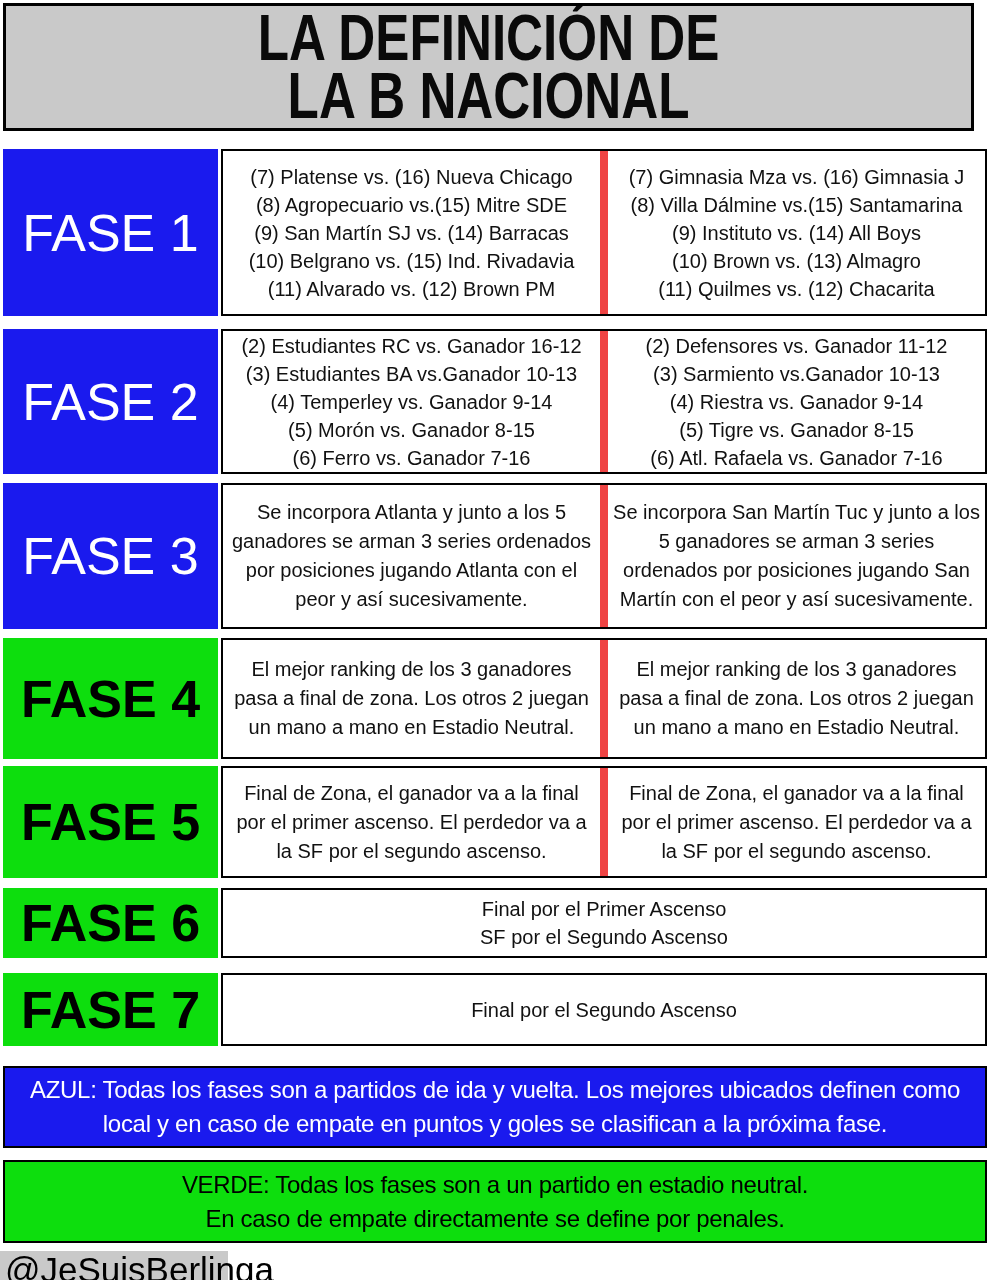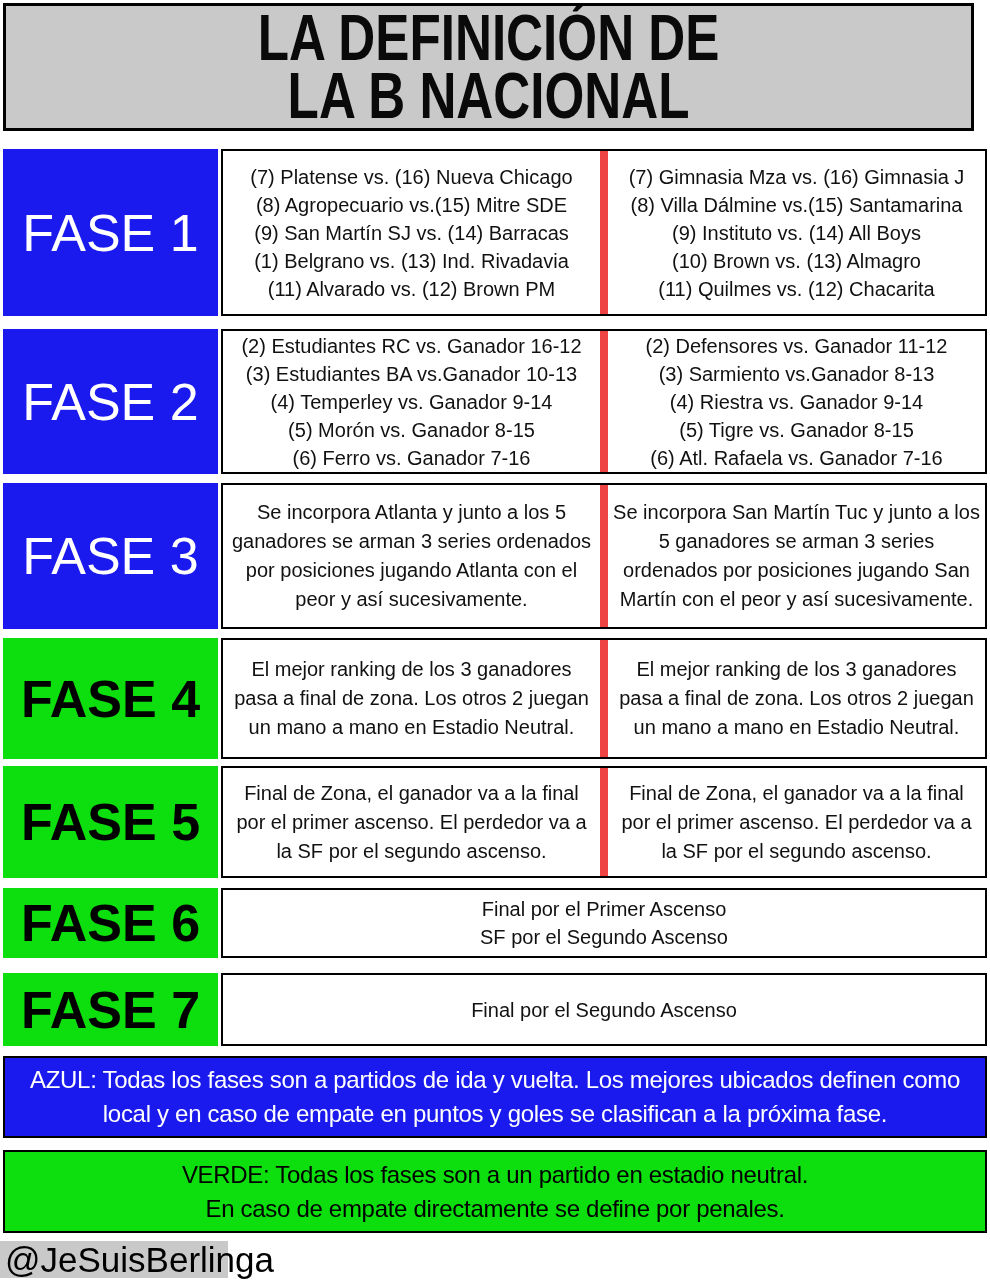--- a/index.html
+++ b/index.html
@@ -53,21 +53,21 @@
   .r6 { margin-top: 10px; height: 70px; }
   .r7 { margin-top: 15px; height: 73px; }
 
   
   .note {
     margin: 0 3px; border: 2px solid #000;
     display: flex; flex-direction: column; justify-content: center;
     text-align: center; font-size: 24px; line-height: 34px; overflow: hidden;
   }
   .note .line { white-space: nowrap; letter-spacing: -0.3px; }
-  .note-azul { margin-top: 10px; height: 82px; background: #1a1aee; color: #ffffff; }
+  .note-azul { margin-top: 20px; height: 82px; background: #1a1aee; color: #ffffff; }
   .note-verde { margin-top: 12px; height: 83px; background: #0dde0d; color: #000000; }
 
   
   .watermark {
     margin-top: 8px; width: 228px; height: 37px;
     background: #c9c9c9; color: #000;
     display: flex; align-items: center;
     padding-left: 5px; font-size: 35px;
   }
 </style>
@@ -81,21 +81,21 @@
   </div>
 </div>
 
 <div class="row blue r1">
   <div class="plabel">FASE 1</div>
   <div class="content">
     <div class="cell sep">
       <div class="line">(7) Platense vs. (16) Nueva Chicago</div>
       <div class="line">(8) Agropecuario vs.(15) Mitre SDE</div>
       <div class="line">(9) San Martín SJ vs. (14) Barracas</div>
-      <div class="line">(1) Belgrano vs. (13) Ind. Rivadavia</div>
+      <div class="line">(10) Belgrano vs. (15) Ind. Rivadavia</div>
       <div class="line">(11) Alvarado vs. (12) Brown PM</div>
     </div>
     <div class="cell">
       <div class="line">(7) Gimnasia Mza vs. (16) Gimnasia J</div>
       <div class="line">(8) Villa Dálmine vs.(15) Santamarina</div>
       <div class="line">(9) Instituto vs. (14) All Boys</div>
       <div class="line">(10) Brown vs. (13) Almagro</div>
       <div class="line">(11) Quilmes vs. (12) Chacarita</div>
     </div>
   </div>
@@ -106,21 +106,21 @@
   <div class="content">
     <div class="cell sep">
       <div class="line">(2) Estudiantes RC vs. Ganador 16-12</div>
       <div class="line">(3) Estudiantes BA vs.Ganador 10-13</div>
       <div class="line">(4) Temperley vs. Ganador 9-14</div>
       <div class="line">(5) Morón vs. Ganador 8-15</div>
       <div class="line">(6) Ferro vs. Ganador 7-16</div>
     </div>
     <div class="cell">
       <div class="line">(2) Defensores vs. Ganador 11-12</div>
-      <div class="line">(3) Sarmiento vs.Ganador 8-13</div>
+      <div class="line">(3) Sarmiento vs.Ganador 10-13</div>
       <div class="line">(4) Riestra vs. Ganador 9-14</div>
       <div class="line">(5) Tigre vs. Ganador 8-15</div>
       <div class="line">(6) Atl. Rafaela vs. Ganador 7-16</div>
     </div>
   </div>
 </div>
 
 <div class="row blue r3">
   <div class="plabel">FASE 3</div>
   <div class="content">

